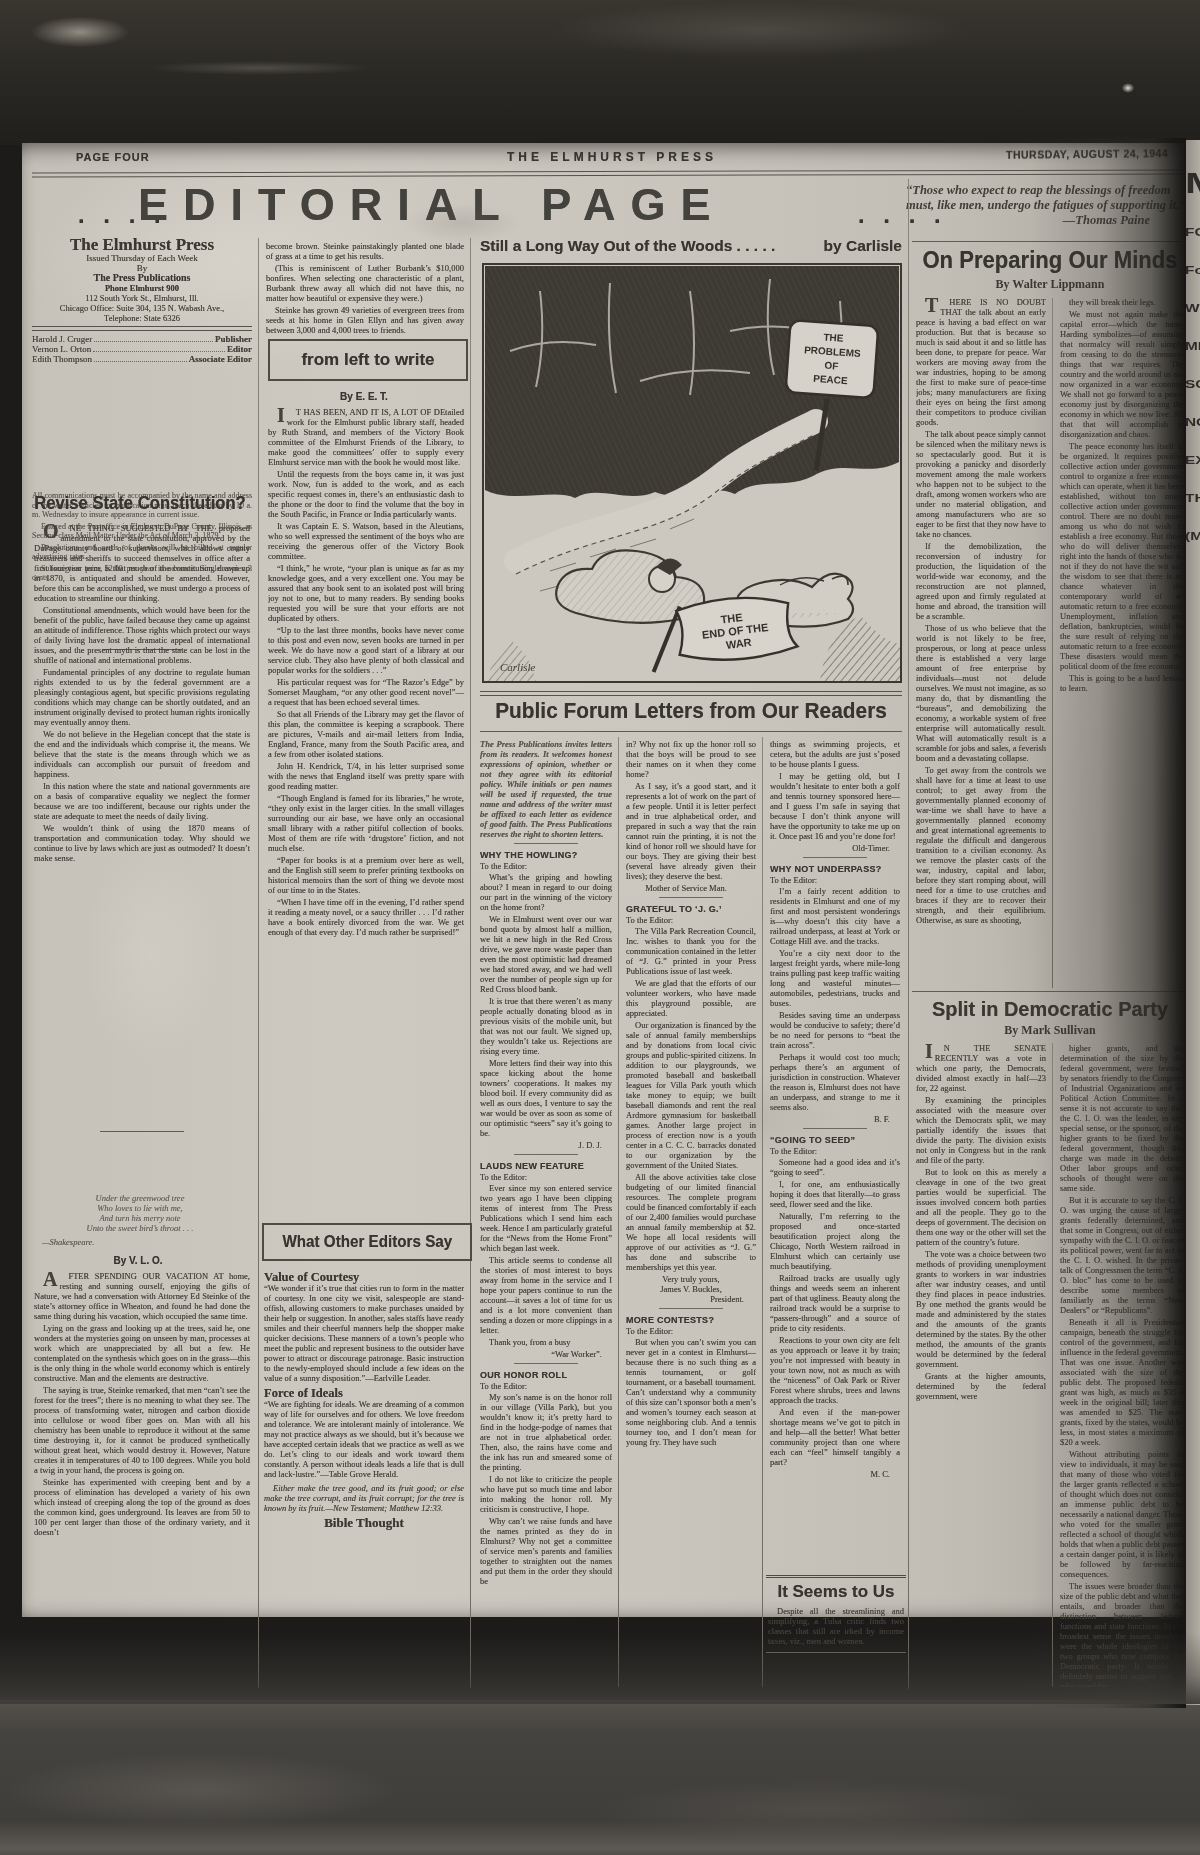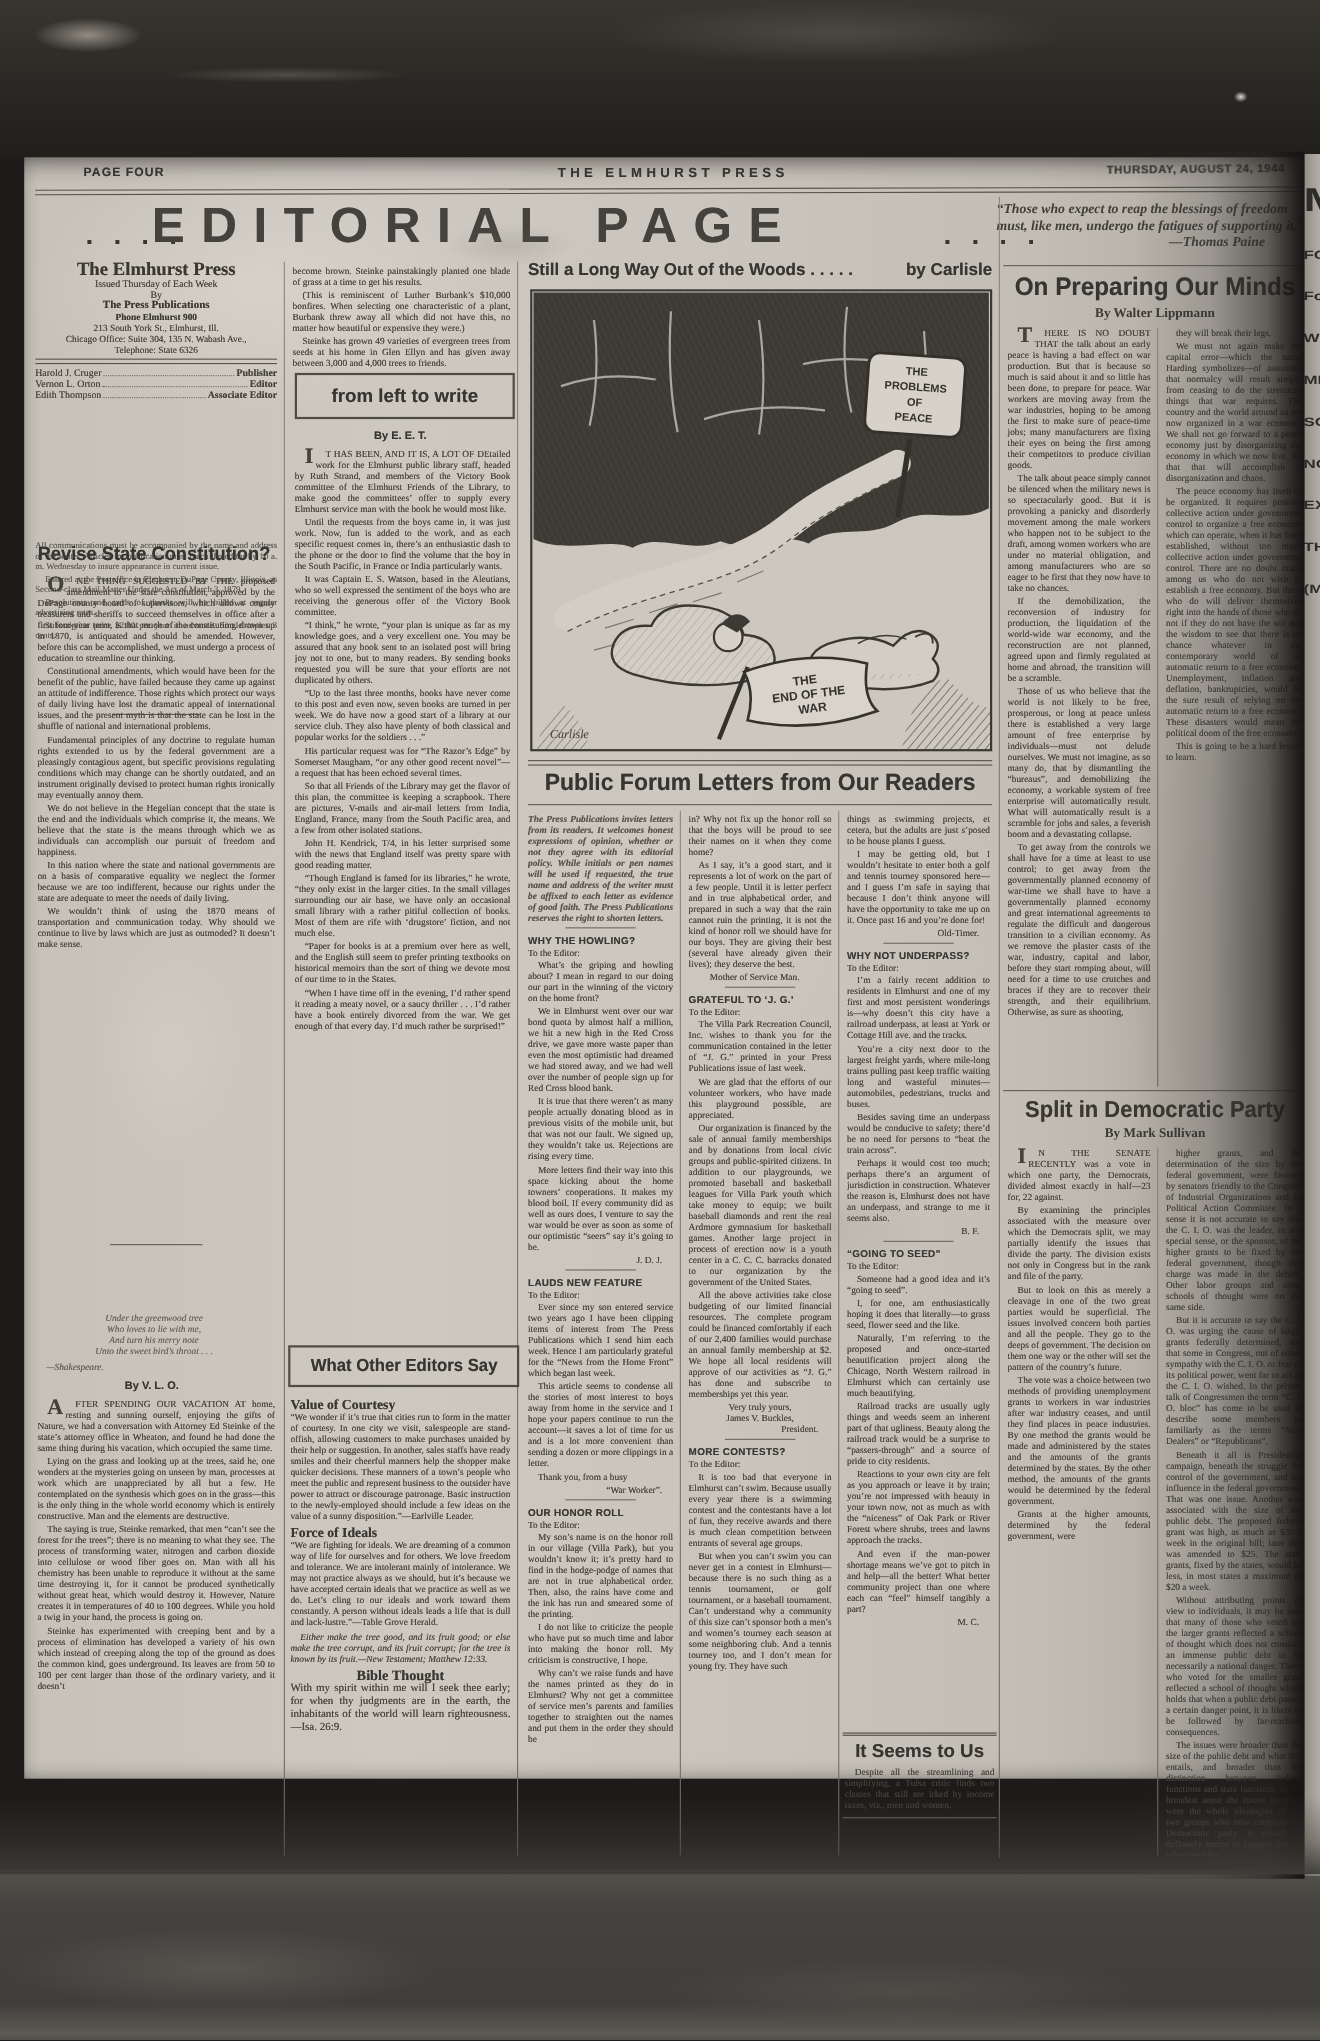--- a/index.html
+++ b/index.html
@@ -84,21 +84,21 @@
     <i class="vr" style="left:740px;top:594px;height:950px;"></i>
     <i class="vr" style="left:1030px;top:155px;height:690px;"></i>
     <i class="vr" style="left:1030px;top:900px;height:644px;"></i>
 
     <div class="col noind" style="left:10px;top:95px;width:220px;height:252px;text-align:center;">
       <div class="serifb" style="font-size:17px;margin:2px 0 3px;">The Elmhurst Press</div>
       <div style="font-size:9px;">Issued Thursday of Each Week</div>
       <div style="font-size:9px;">By</div>
       <div class="serifb" style="font-size:10px;">The Press Publications</div>
       <div class="serifb" style="font-size:8.5px;">Phone Elmhurst 900</div>
-      <div style="font-size:8.5px;">213 South York St., Elmhurst, Ill.</div>
+      <div style="font-size:8.5px;">112 South York St., Elmhurst, Ill.</div>
       <div style="font-size:8.5px;">Chicago Office: Suite 304, 135 N. Wabash Ave.,</div>
       <div style="font-size:8.5px;margin-bottom:3px;">Telephone: State 6326</div>
       <div class="h2r" style="position:static;margin:2px 0 3px;"></div>
       <div style="display:flex;font-size:9px;text-align:left;">
         <span>Harold J. Cruger</span>
         <span style="flex:1;border-bottom:1px dotted #6d6a62;margin:0 2px 2px;"></span>
         <b>Publisher</b>
       </div>
       <div style="display:flex;font-size:9px;text-align:left;">
         <span>Vernon L. Orton</span>
@@ -171,21 +171,20 @@
     <div class="boxt" style="position:absolute;left:240px;top:1080px;width:202px;padding:8px 2px;">
       <span class="gothic" style="font-size:16px;transform:scaleX(.95);display:inline-block;">What Other Editors Say</span>
     </div>
     <div class="col" style="left:242px;top:1124px;width:200px;height:428px;">
       <div class="subhead">Value of Courtesy</div>
       <p class="toe">“We wonder if it’s true that cities run to form in the matter of courtesy.  In one city we visit, salespeople are stand-offish, allowing customers to make purchases unaided by their help or suggestion.  In another, sales staffs have ready smiles and their cheerful manners help the shopper make quicker decisions.  These manners of a town’s people who meet the public and represent business to the outsider have power to attract or discourage patronage.  Basic instruction to the newly-employed should include a few ideas on the value of a sunny disposition.”—Earlville Leader.</p>
       <div class="subhead">Force of Ideals</div>
       <p class="toe">“We are fighting for ideals.  We are dreaming of a common way of life for ourselves and for others.  We love freedom and tolerance.  We are intolerant mainly of intolerance.  We may not practice always as we should, but it’s because we have accepted certain ideals that we practice as well as we do.  Let’s cling to our ideals and work toward them constantly.  A person without ideals leads a life that is dull and lack-lustre.”—Table Grove Herald.</p>
       <p style="font-style:italic;margin-top:4px;">Either make the tree good, and its fruit good; or else make the tree corrupt, and its fruit corrupt; for the tree is known by its fruit.—New Testament; Matthew 12:33.</p>
       <div class="subhead" style="text-align:center;font-size:13px;">Bible Thought</div>
-      <p class="toe" style="font-size:10px;line-height:12px;">With my spirit within me will I seek thee early; for when thy judgments are in the earth, the inhabitants of the world will learn righteousness.—Isa. 26:9.</p>
     </div>
 
     <div style="position:absolute;left:458px;top:94px;width:422px;display:flex;justify-content:space-between;">
       <span class="gothic" style="font-size:15.5px;">Still a Long Way Out of the Woods . . . . .</span>
       <span class="gothic" style="font-size:15.5px;">by Carlisle</span>
     </div>
     <svg style="position:absolute;left:458px;top:118px;" width="424" height="424" viewBox="0 0 424 424">
       <defs>
         <pattern id="ht" width="6" height="6" patternUnits="userSpaceOnUse" patternTransform="rotate(40)">
           <line x1="0" y1="0" x2="0" y2="6" stroke="#4b4840" stroke-width="1.4"></line>
@@ -307,21 +306,20 @@
           <p>Our organization is financed by the sale of annual family memberships and by donations from local civic groups and public-spirited citizens.  In addition to our playgrounds, we promoted baseball and basketball leagues for Villa Park youth which take money to equip; we built baseball diamonds and rent the real Ardmore gymnasium for basketball games.  Another large project in process of erection now is a youth center in a C. C. C. barracks donated to our organization by the government of the United States.</p>
           <p>All the above activities take close budgeting of our limited financial resources.  The complete program could be financed comfortably if each of our 2,400 families would purchase an annual family membership at $2.  We hope all local residents will approve of our activities as “J. G.” has done and subscribe to memberships yet this year.</p>
         </div>
       <div style="text-align:center;">Very truly yours,</div>
       <div style="text-align:center;">James V. Buckles,</div>
       <div style="text-align:right;padding-right:12px;">President.</div>
       <div class="sr"></div>
       <div class="lh">MORE CONTESTS?</div>
       <p class="toe">To the Editor:</p>
       <div>
-          <p>It is too bad that everyone in Elmhurst can’t swim.  Because usually every year there is a swimming contest and the contestants have a lot of fun, they receive awards and there is much clean competition between entrants of several age groups.</p>
           <p>But when you can’t swim you can never get in a contest in Elmhurst—because there is no such thing as a tennis tournament, or golf tournament, or a baseball tournament.  Can’t understand why a community of this size can’t sponsor both a men’s and women’s tourney each season at some neighboring club.  And a tennis tourney too, and I don’t mean for young fry.  They have such</p>
         </div>
     </div>
 
     <div class="col" style="left:748px;top:596px;width:130px;height:830px;">
       <div class="noind">
           <p>things as swimming projects, et cetera, but the adults are just s’posed to be house plants I guess.</p>
           <p>I may be getting old, but I wouldn’t hesitate to enter both a golf and tennis tourney sponsored here—and I guess I’m safe in saying that because I don’t think anyone will have the opportunity to take me up on it.  Once past 16 and you’re done for!</p>
         </div>
       <div class="sig">Old-Timer.</div>

